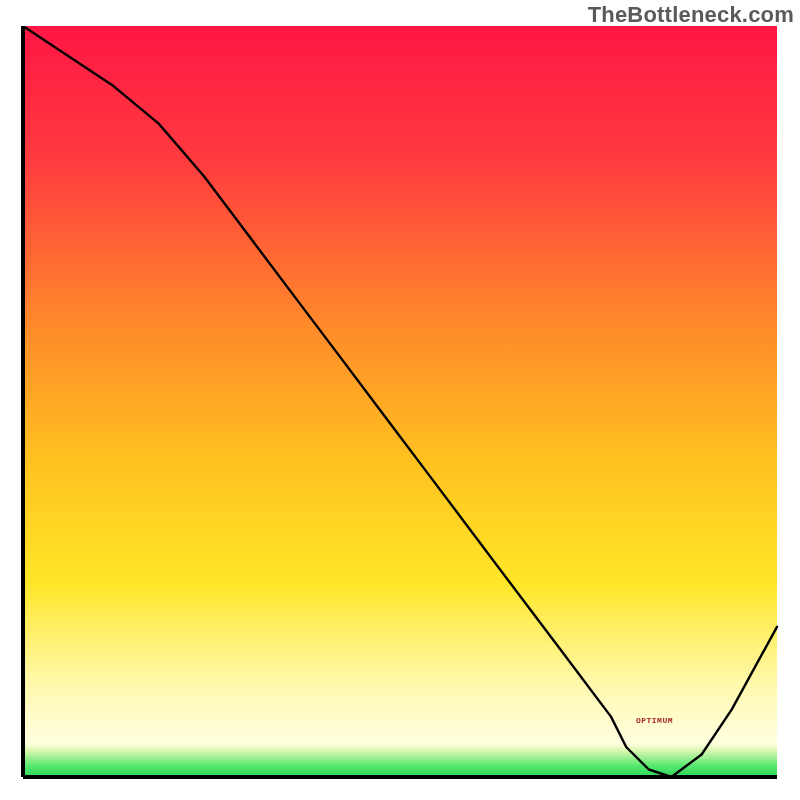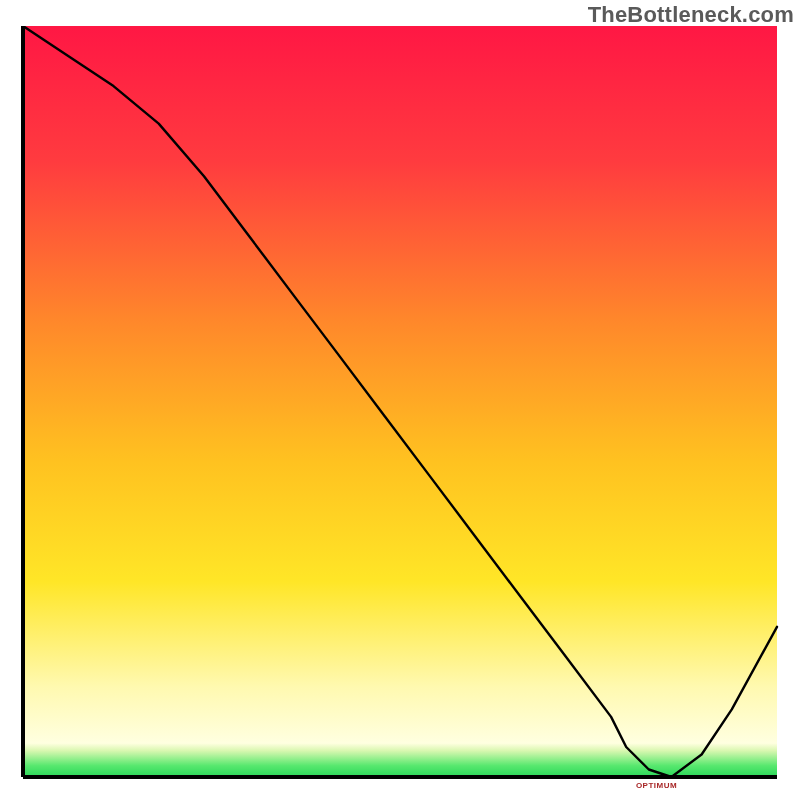--- a/index.html
+++ b/index.html
@@ -70,16 +70,16 @@
       </defs>
 
       <rect x="3" y="0" width="754" height="751" fill="url(#bg)"></rect>
 
       <line x1="3" y1="0" x2="3" y2="751" stroke="#000" stroke-width="4"></line>
       <line x1="3" y1="751" x2="757" y2="751" stroke="#000" stroke-width="4"></line>
 
       <path id="curve" fill="none" stroke="#000000" stroke-width="2.4" stroke-linejoin="round" stroke-linecap="round" d="M3.0 0.0 L48.2 30.0 L93.5 60.1 L138.7 97.6 L184.0 150.2 L229.2 210.3 L274.4 270.4 L319.7 330.4 L364.9 390.5 L410.2 450.6 L455.4 510.7 L500.6 570.8 L545.9 630.8 L591.1 690.9 L606.2 721.0 L628.8 743.5 L651.4 751.0 L681.6 728.5 L711.8 683.4 L757.0 600.8"></path>
     </svg>
 
-    <div class="marker" style="left: 615.9px; top: 755px; color: rgb(168, 40, 40);">OPTIMUM</div>
+    <div class="marker" style="left: 615.9px; top: 690px; color: rgb(168, 40, 40); font-family: Liberation Mono, monospace;">OPTIMUM</div>
   </div>
 
 </div>
 
 </body></html>

